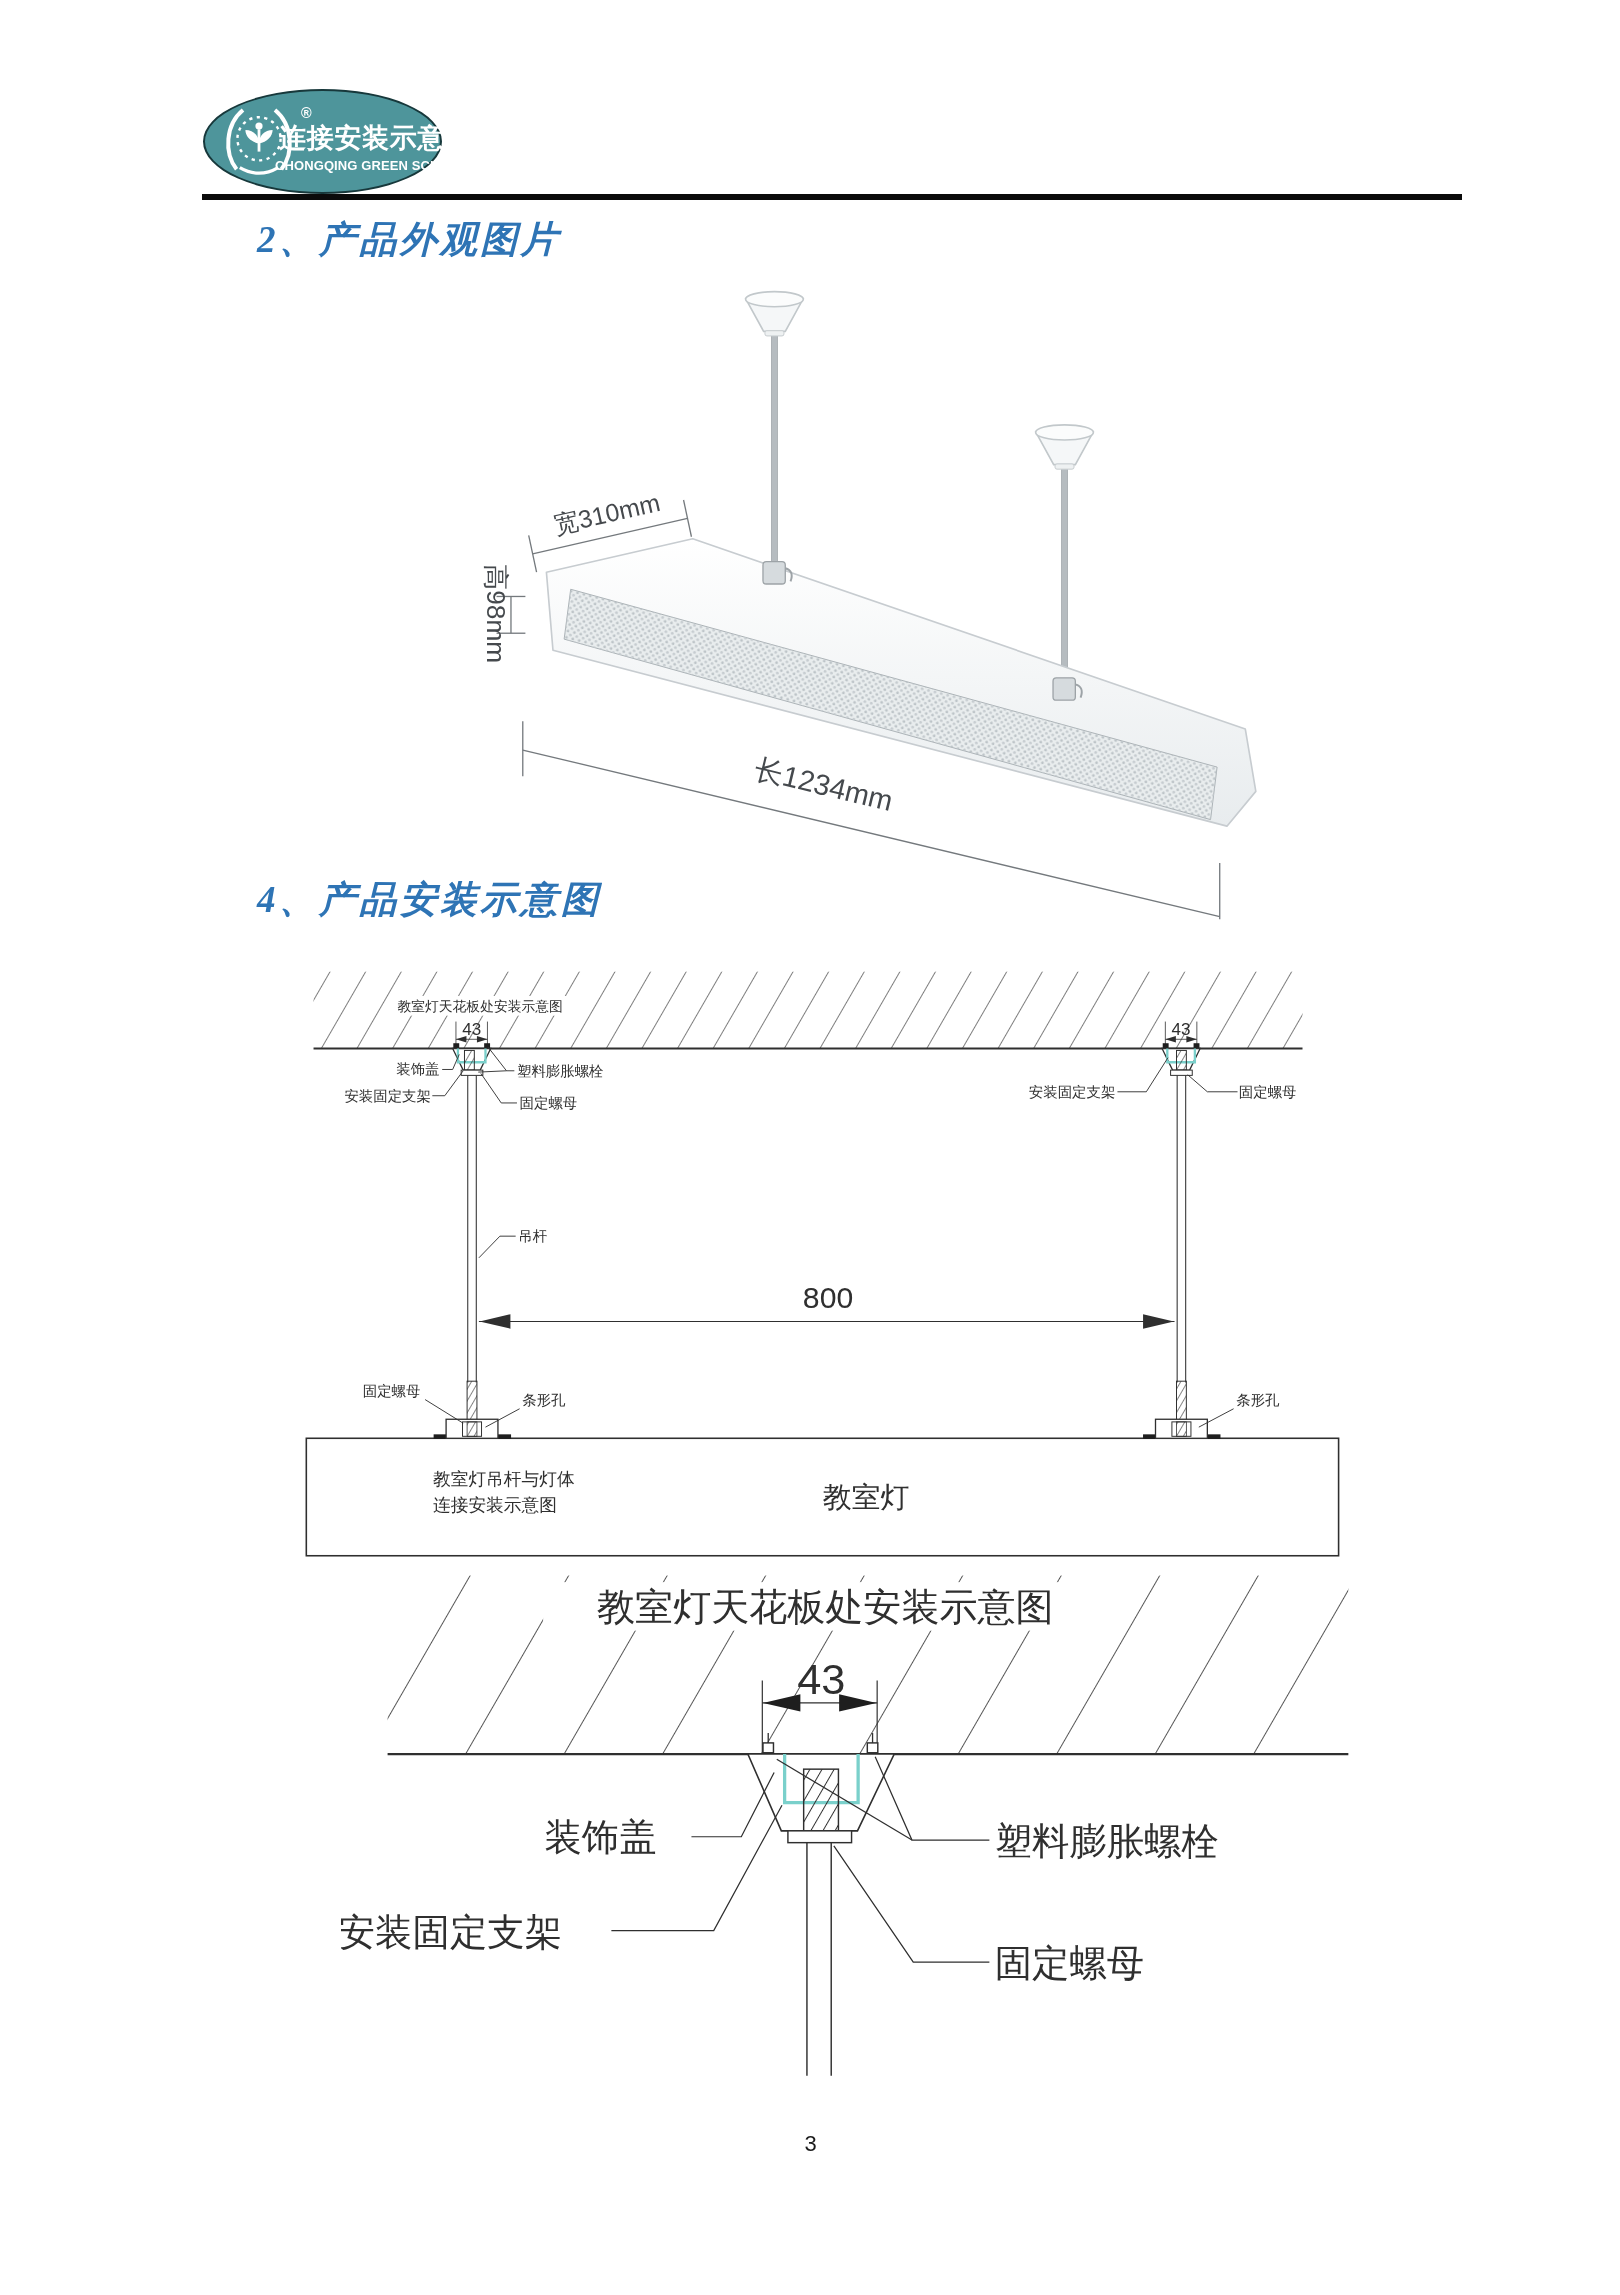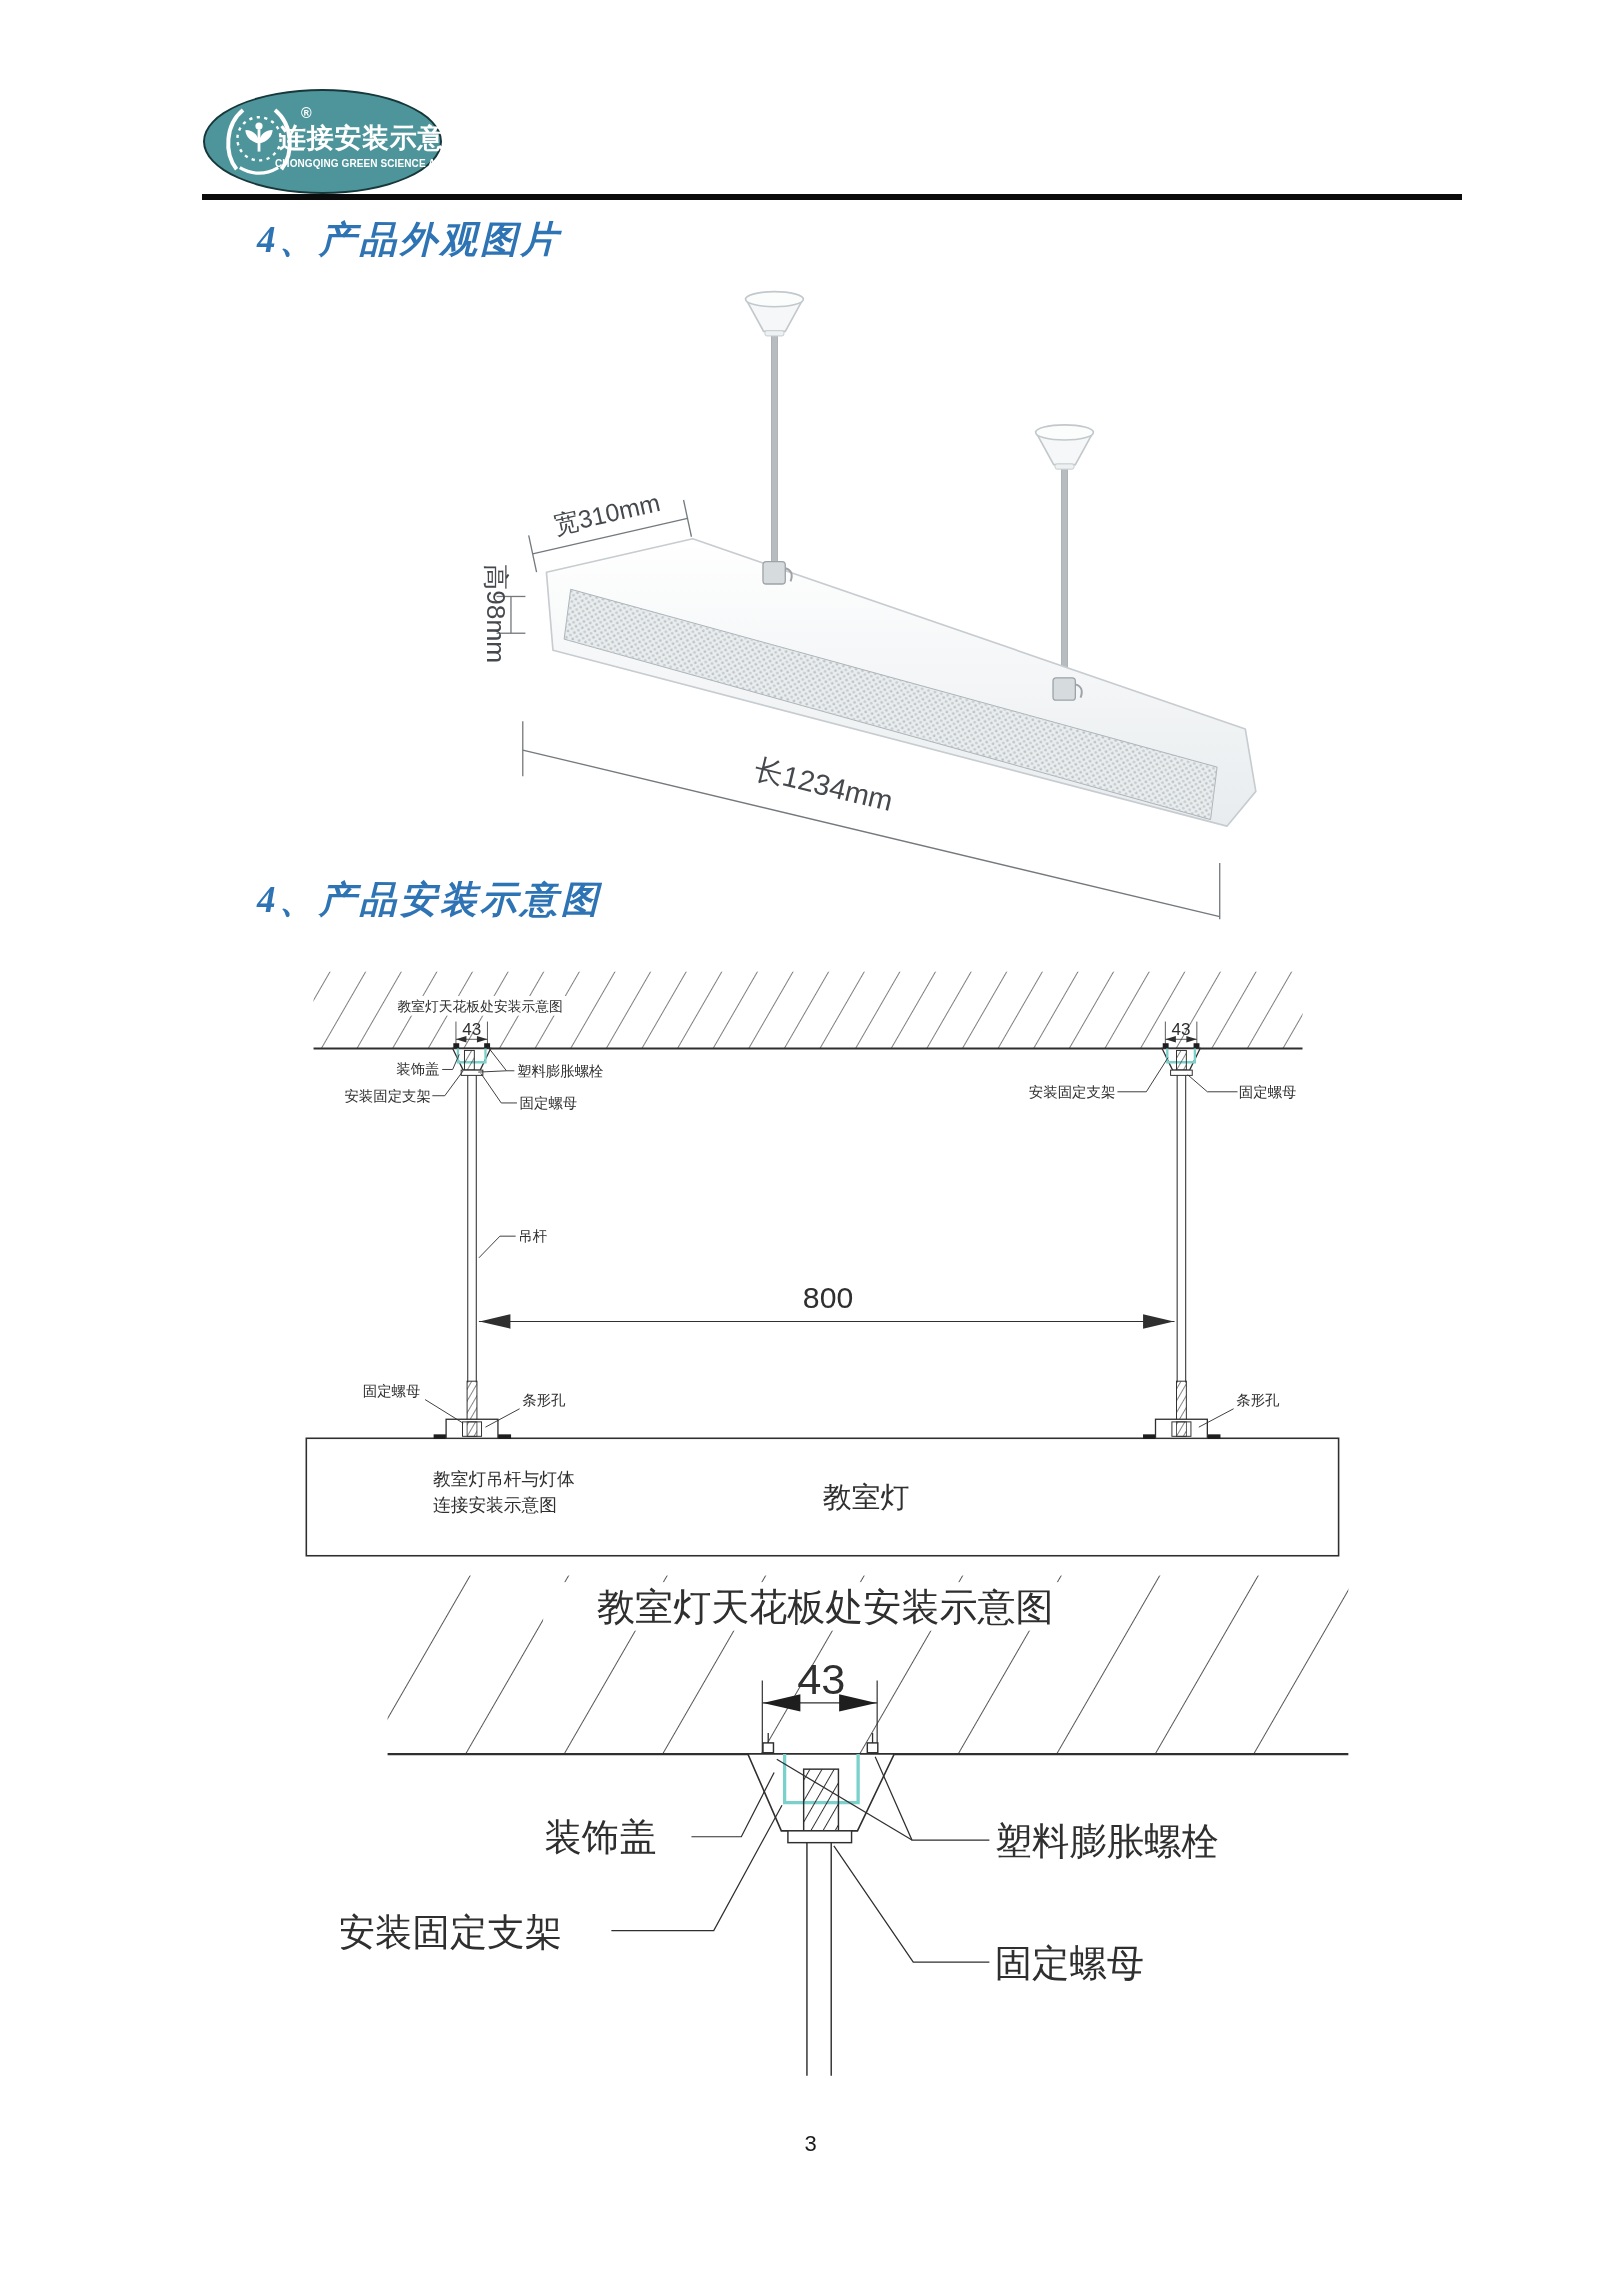--- a/index.html
+++ b/index.html
@@ -14,21 +14,21 @@
   }
   #logo .emblem{position:absolute;left:14.4px;top:10.5px;width:80px;height:80px;}
   #logo .reg{position:absolute;left:96px;top:14.4px;color:#ffffff;font-size:14.4px;font-weight:bold;}
   #logo .zh{
     position:absolute;left:74px;top:29px;width:156px;text-align:center;
     color:#ffffff;font-size:27px;font-weight:bold;font-family:"Liberation Serif",serif;
     letter-spacing:0.7px;white-space:nowrap;
   }
   #logo .en{
     position:absolute;left:70px;top:67px;width:164px;text-align:center;
-    color:#ffffff;font-size:10px;font-weight:bold;letter-spacing:0.1px;white-space:nowrap;
+    color:#ffffff;font-size:13px;font-weight:bold;letter-spacing:0.1px;white-space:nowrap;
   }
   
   #top-rule{position:absolute;left:202px;top:194px;width:1260px;height:5.9px;background:#0b0b0b;}
   
   .sec-heading{
     position:absolute;left:257px;color:#2e74b5;
     font-family:"Liberation Serif",serif;font-weight:bold;font-style:italic;
     font-size:37px;letter-spacing:3.3px;white-space:nowrap;
   }
   #sec2{top:215px;}
@@ -62,21 +62,21 @@
       <path d="M50,52 C40,50 33,43 33,35 C43,35 50,42 50,52 Z" fill="#ffffff"></path>
       <path d="M50,52 C60,50 67,43 67,35 C57,35 50,42 50,52 Z" fill="#ffffff"></path>
       <circle cx="50" cy="30" r="4.5" fill="#ffffff"></circle>
     </svg>
     <span class="reg">®</span>
     <div class="zh">连接安装示意图</div>
     <div class="en">CHONGQING GREEN SCIENCE AND TECHNOLOG</div>
   </div>
   <div id="top-rule"></div>
 
-  <div id="sec2" class="sec-heading">4、产品外观图片</div>
+  <div id="sec2" class="sec-heading">2、产品外观图片</div>
 
   <svg class="fig" style="left:446px;top:263px;" width="840" height="663" viewBox="680 400 1280 1010">
     <defs>
       <pattern id="dots" patternUnits="userSpaceOnUse" width="10" height="10" patternTransform="rotate(14)">
         <circle cx="2.6" cy="2.6" r="2.2" fill="#bdc4c8"></circle>
         <circle cx="7.6" cy="7.6" r="2.2" fill="#c6ccd0"></circle>
       </pattern>
       <linearGradient id="rimGrad" x1="0" y1="0" x2="0" y2="1">
         <stop offset="0" stop-color="#ffffff"></stop>
         <stop offset="1" stop-color="#e8ecee"></stop>

